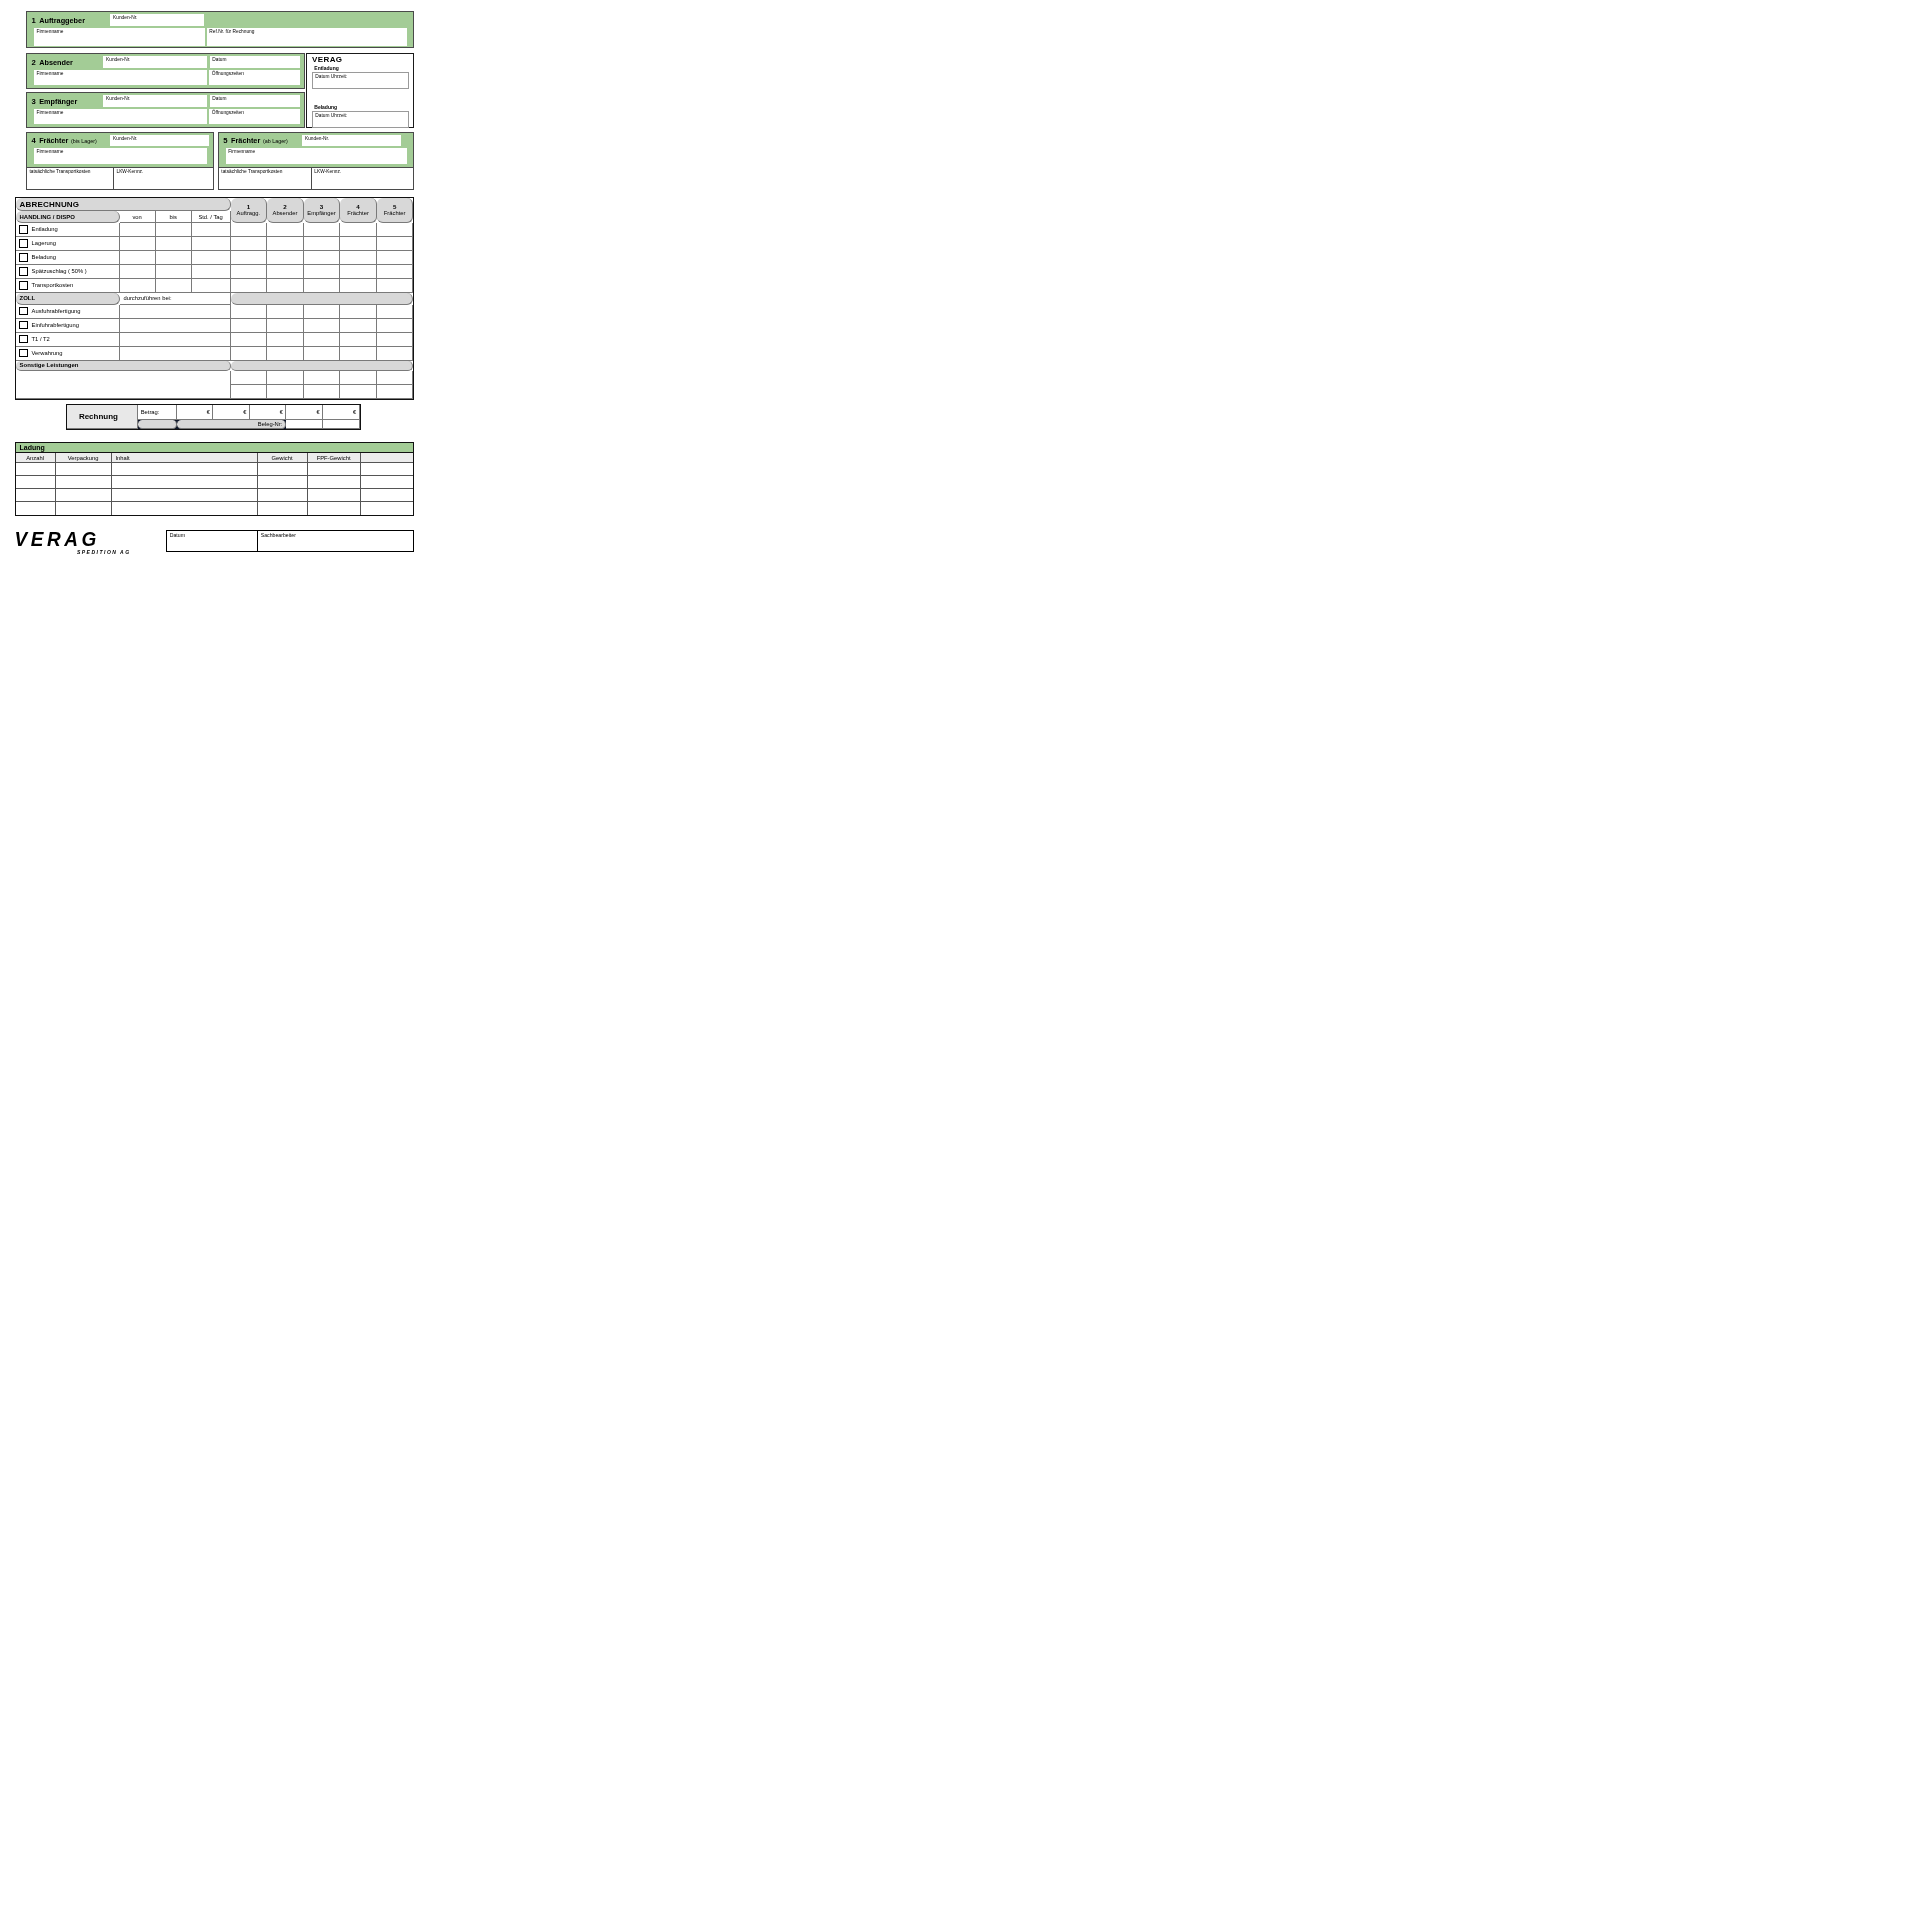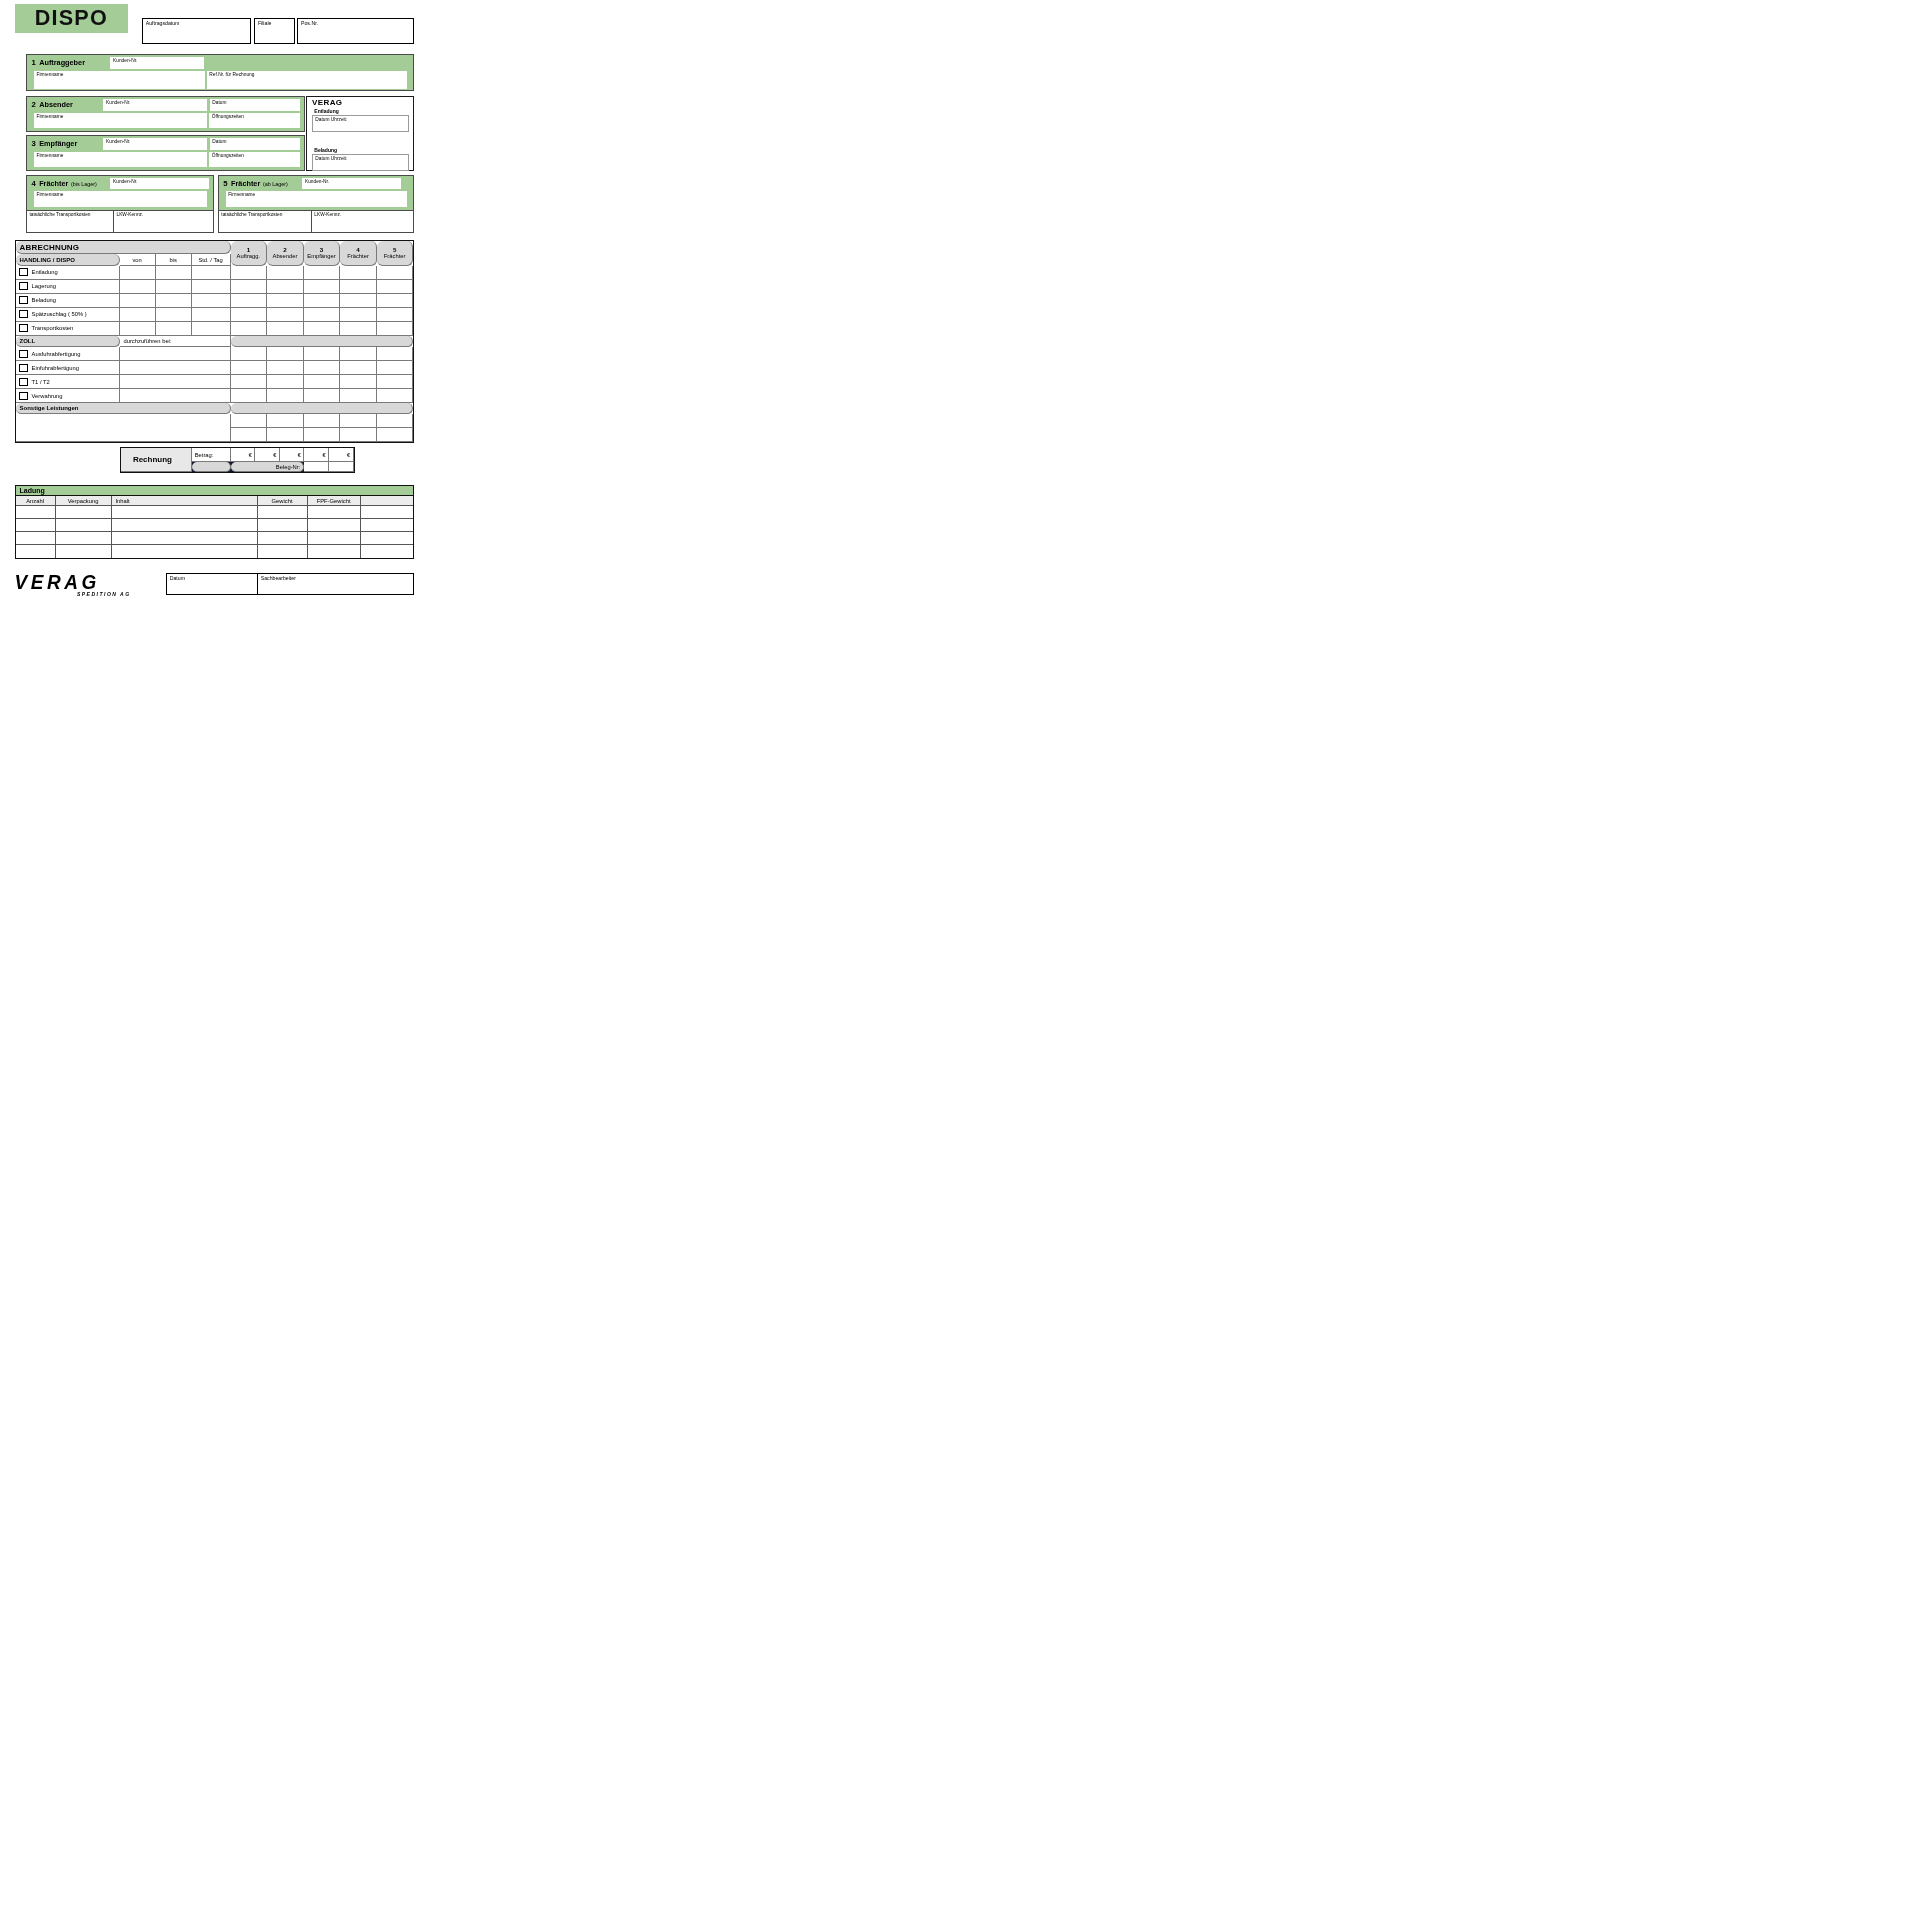--- a/index.html
+++ b/index.html
@@ -81,21 +81,21 @@
   .lab { padding-left:3.9px; }
   .cb { width:6.2px; height:6.2px; border:0.8px solid #000; background:#fff; display:inline-block; margin-right:3.9px; flex:none; }
   .zt { font-weight:bold; font-size:6px; padding-left:3.9px; }
   .zmid { grid-column:2/5; padding-left:3.9px; }
   .zright { grid-column:5/10; }
   .sleft { grid-column:1/5; font-weight:bold; font-size:6px; padding-left:3.9px; }
   .sright { grid-column:5/10; }
   .bigempty { grid-column:1/5; grid-row:14/16; }
 
   
-  .rech { margin-left:105px; margin-top:3.9px; width:235px; box-sizing:border-box; border:1.2px solid #111; display:grid;
+  .rech { margin-left:51px; margin-top:3.9px; width:295px; box-sizing:border-box; border:1.2px solid #111; display:grid;
           grid-template-columns:71px 39px repeat(5,1fr); grid-template-rows:14.3px 9.6px; background:#0f172a; }
   .rech-title { grid-column:1; grid-row:1/3; background:#e8e8e8; font-size:8px; font-weight:800; padding-left:12.3px; }
   .euro { justify-content:flex-end; padding-right:2.3px; }
   .beleg { grid-column:3/6; justify-content:flex-end; padding-right:3.1px; }
 
   
   .ladung { margin-top:11.6px; border:0.8px solid #111; box-sizing:border-box; background:#fff; }
   .ladung-title { background:#a3cc96; border-bottom:0.4px solid #111; padding:1.5px 3.9px 1.2px 3.9px; font-size:7px; font-weight:bold; }
   .lgrid { display:grid; grid-template-columns:40px 56px 146px 50px 53px 1fr; grid-template-rows:10px repeat(4,13px); }
   .lc { border-right:0.4px solid #555; border-bottom:0.4px solid #555; display:flex; align-items:center; justify-content:center; font-size:5.8px; box-sizing:border-box; background:#fff; }
@@ -115,34 +115,20 @@
   .ffield .lbl { font-size:5.2px; display:block; padding:1.5px 3.1px; }
   .f-datum { width:92px; }
   .f-sach { width:156px; }
 </style>
 </head>
 <body>
 
 <div class="page">
 <div class="content">
 
-  <div class="top">
-    <div class="logo-green">
-          <span>DISPO</span>
-        </div>
-    <div class="tbox tbox-auftragsdatum">
-          <span class="lbl">Auftragsdatum</span>
-        </div>
-    <div class="tbox tbox-filiale">
-          <span class="lbl">Filiale</span>
-        </div>
-    <div class="tbox tbox-pos">
-          <span class="lbl">Pos.Nr.</span>
-        </div>
-  </div>
 
   <div class="sec sec1">
     <div class="sec-head">
       <div class="sec-name">
         <span class="sec-num">1</span>
         <span class="sec-title">Auftraggeber</span>
       </div>
       <div class="wfield kfield1">
             <span class="lbl">Kunden-Nr.</span>
           </div>

